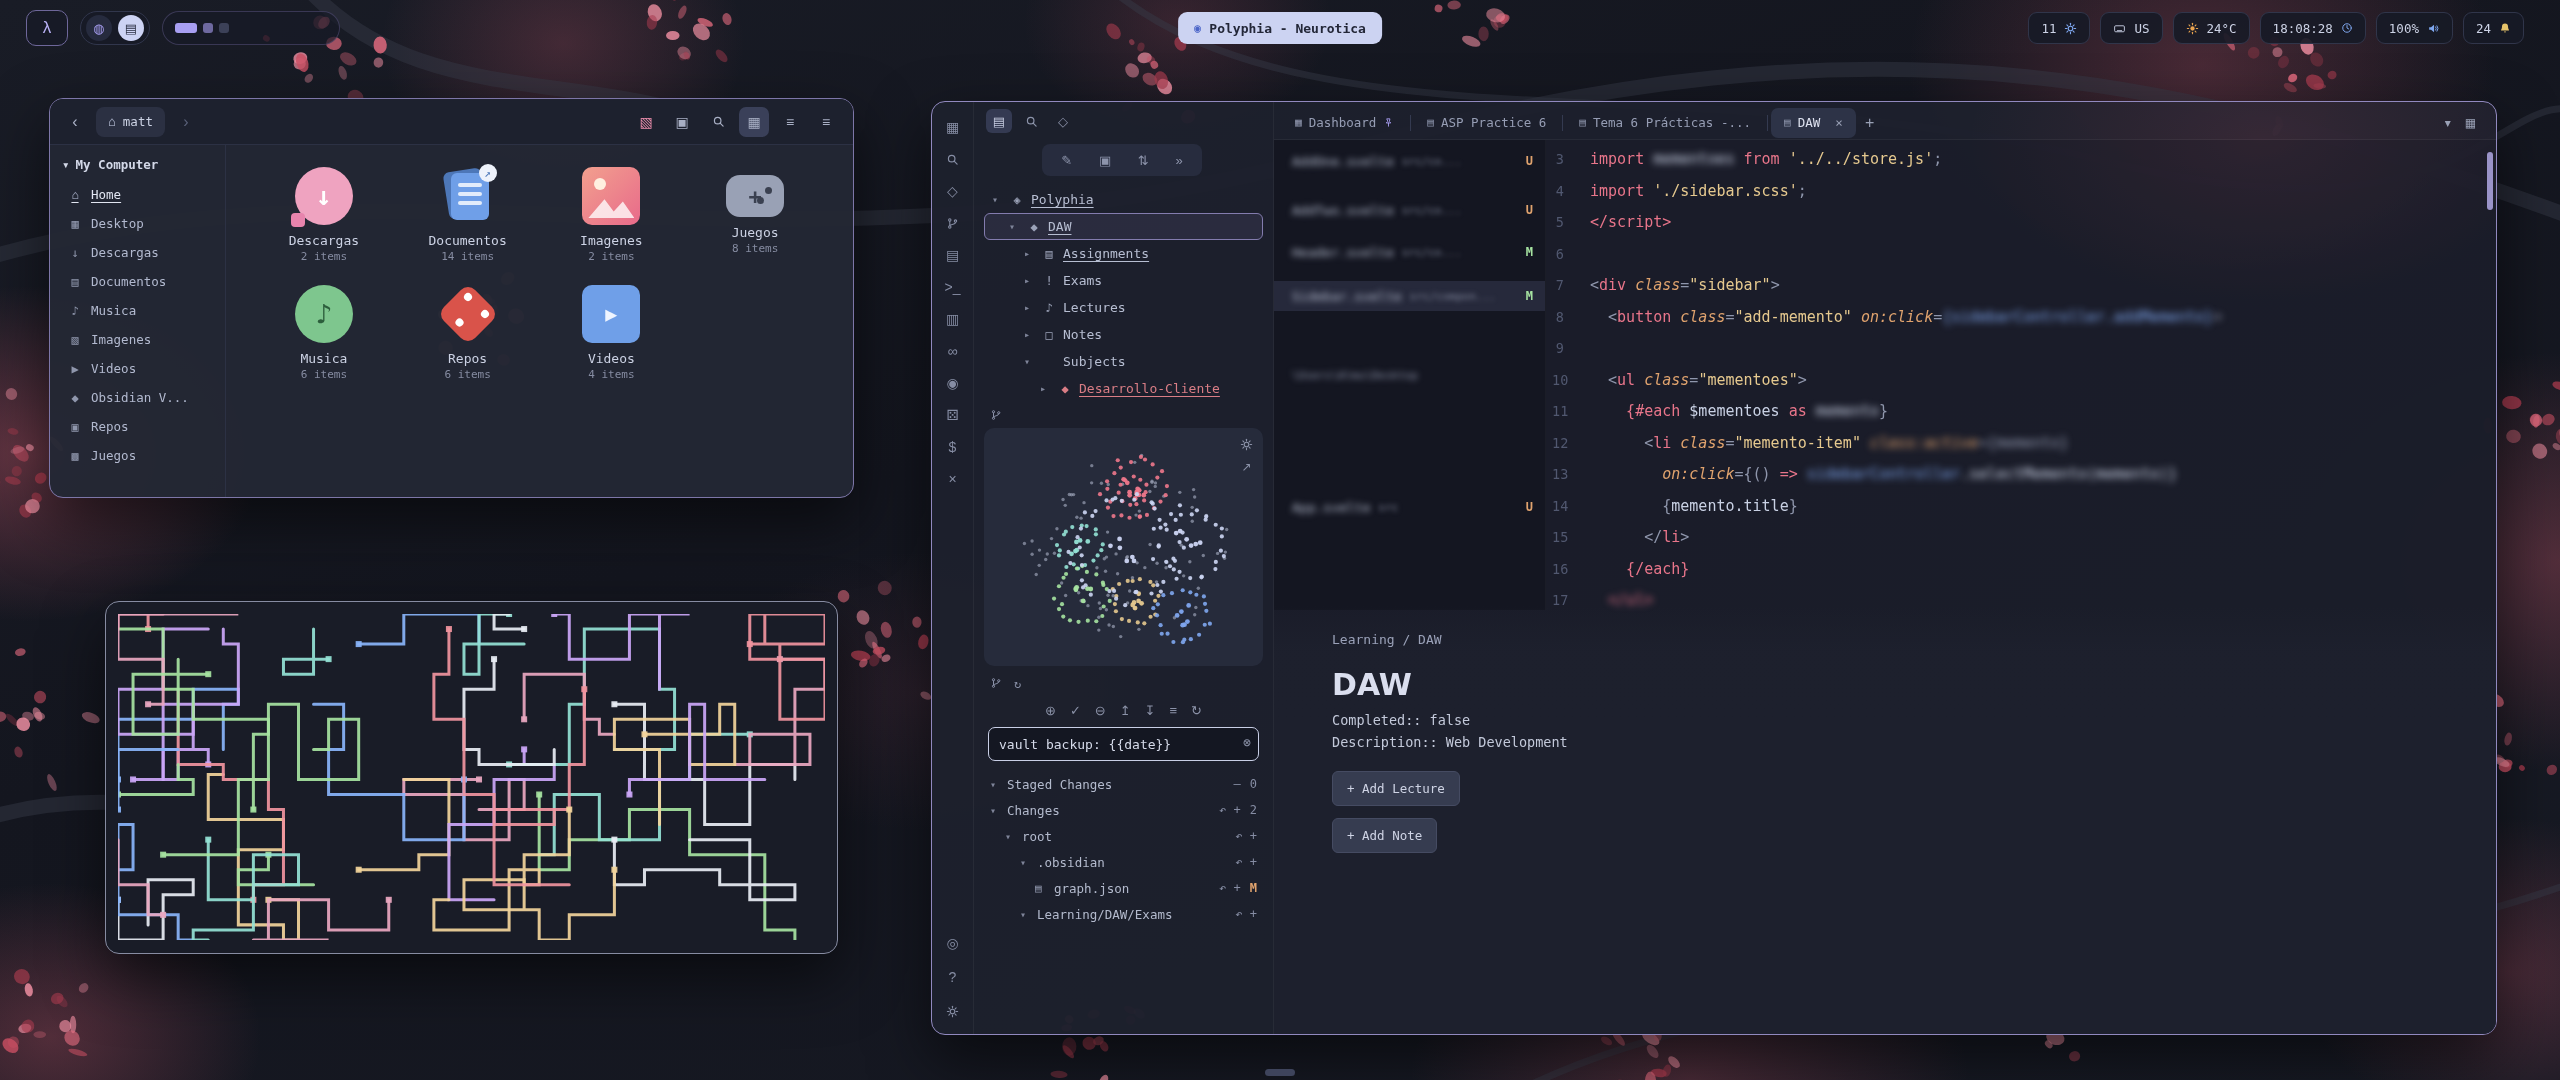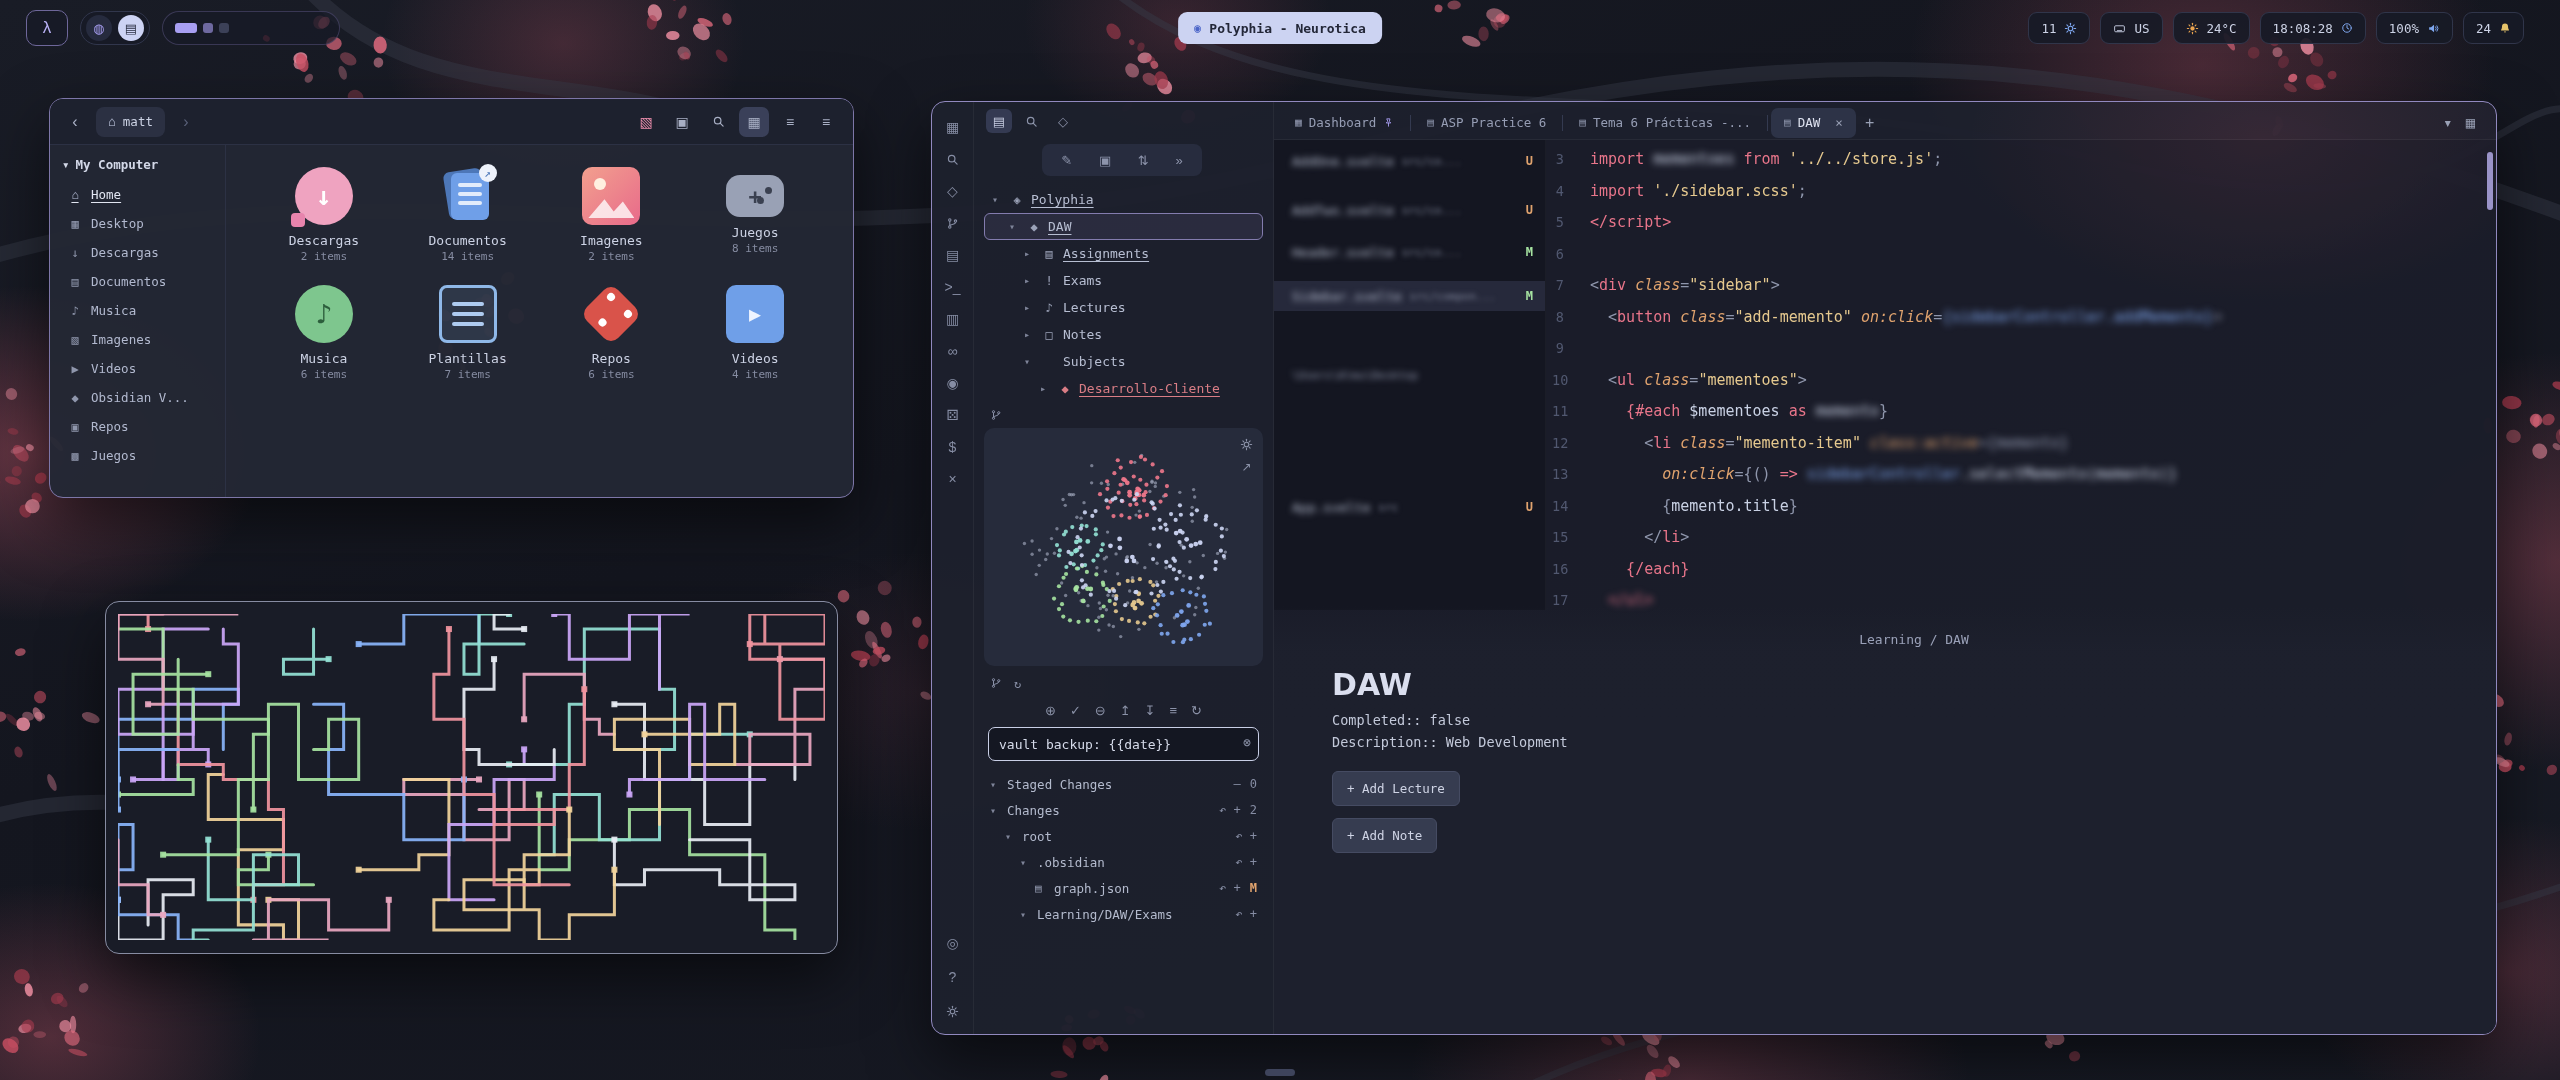--- a/index.html
+++ b/index.html
@@ -141,21 +141,21 @@
   .gbadge { margin-left:auto; font-size:12px; font-weight:bold; }
   .ghost-row.small .gname { font-size:11px; color:#8f96ac; }
   .code-block { position:absolute; left:278px; top:4px; font:15px/31.5px "DejaVu Sans Mono", monospace; white-space:pre; }
   .cl { display:flex; }
   .ln { width:38px; text-align:right; padding-right:26px; color:#515870; font-size:13.5px; flex:none; }
   .c-kw { color:#e8758a;margin-top:48px; } .c-tag { color:#e8758a; } .c-attr { color:#e0a36e; font-style:italic; }
   .c-str { color:#e6c98f; } .c-id { color:#7fa7ef; } .c-fg { color:#c9d1e4; } .c-pn { color:#8f96ac; }
   .c-blur { filter:blur(3.5px); }
   .note-layer { position:absolute; left:0; right:0; top:466px; bottom:0; padding:26px 0 0 58px;
     background:linear-gradient(180deg, rgba(29,32,45,0), rgba(29,32,45,.97) 46px, #1d202d 120px); }
-  .nb { font-size:13px; color:#9aa1b8;text-align:center; }
+  .nb { font-size:13px; color:#9aa1b8; }
   .ntitle { font-family:"DejaVu Sans", sans-serif; font-size:30px; font-weight:bold; color:#dadeee; margin-top:20px; }
   .nover { margin-top:22px; font-size:14.5px; color:#e2808b; font-weight:bold; }
   .nfields { margin-top:8px; font-size:13.5px; line-height:21.5px; color:#c3c9da; }
   .nl { color:#a89ff2; text-decoration:underline; text-underline-offset:2px; }
   .sep { margin:0 6px; }
   .nactions { font-family:"DejaVu Sans", sans-serif; font-size:23px; font-weight:bold; color:#d6daea; margin-top:26px; }
   .nbtn { display:block; margin-top:12px; background:#363c50; border:1px solid #454b62; color:#ced3e4; font:12.5px "DejaVu Sans Mono", monospace; padding:9px 14px; border-radius:6px; width:fit-content; }
   .nbtn.first { margin-top:18px; }
   .ob-scrollbar { position:absolute; right:3px; top:50px; width:6px; height:58px; border-radius:3px; background:#9a93c8; }
   .dock-handle { position:absolute; left:50%; transform:translateX(-50%); bottom:4px; width:30px; height:7px; border-radius:4px; background:#3e445c; }
@@ -598,31 +598,20 @@
             <div class="tile-count">8 items</div>
           </div>
           <div class="fm-tile">
             <div>
               <div class="fi fi-music">
                 <span>♪</span>
               </div>
             </div>
             <div class="tile-name">Musica</div>
             <div class="tile-count">6 items</div>
-          </div>
-          <div class="fm-tile">
-            <div>
-              <div class="fi fi-tpl">
-                <b></b>
-                <b></b>
-                <b></b>
-              </div>
-            </div>
-            <div class="tile-name">Plantillas</div>
-            <div class="tile-count">7 items</div>
           </div>
           <div class="fm-tile">
             <div>
               <div class="fi fi-repo">
                 <i></i>
                 <i></i>
                 <i></i>
               </div>
             </div>
             <div class="tile-name">Repos</div>

